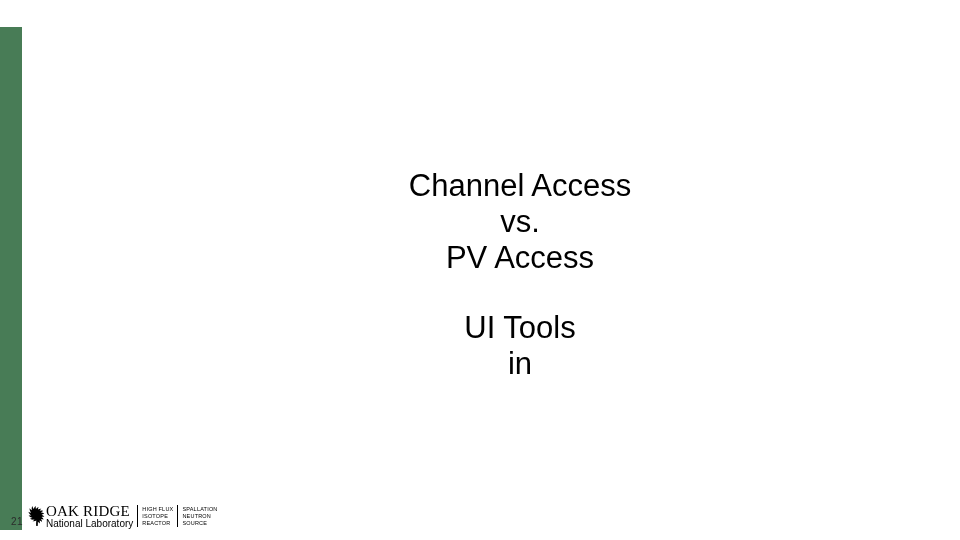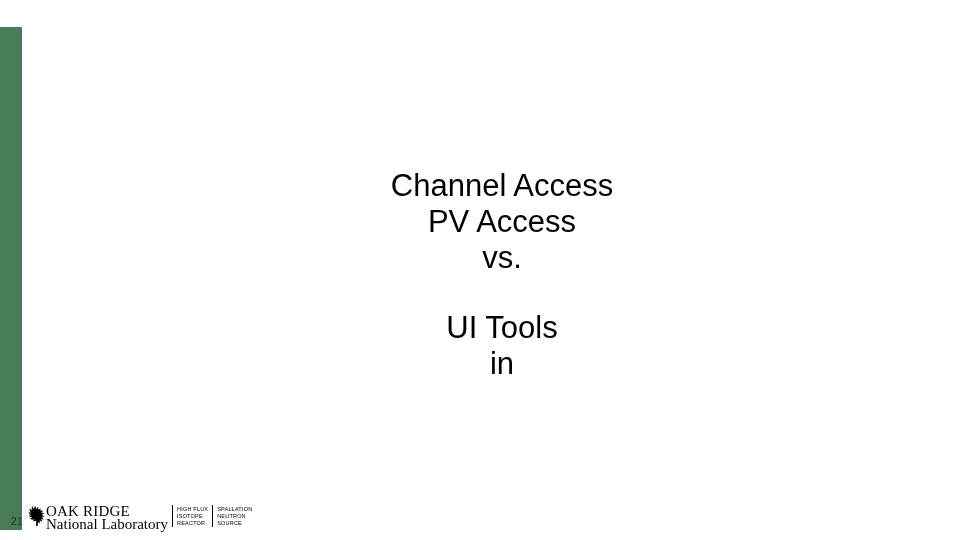--- a/index.html
+++ b/index.html
@@ -37,21 +37,21 @@
     text-align: right;
     font-size: 10px;
     line-height: 12px;
     color: #2b2b2b;
     letter-spacing: 0.5px;
   }
 
   
   .body-text {
     position: absolute;
-    left: 242px;
+    left: 260px;
     top: 168px;
     width: 520px;
     text-align: center;
     color: #000000;
   }
   .text-line {
     font-size: 31px;
     line-height: 36px;
     letter-spacing: 0px;
     white-space: pre;
@@ -83,22 +83,22 @@
   }
   .wordmark-main {
     font-family: "Liberation Serif", serif;
     font-size: 15px;
     line-height: 15px;
     letter-spacing: 0.2px;
     color: #000000;
     white-space: nowrap;
   }
   .wordmark-sub {
-    font-family: Liberation Serif, serif;
-    font-size: 15px;
+    font-family: Liberation Sans, sans-serif;
+    font-size: 10px;
     line-height: 10px;
     color: #000000;
     white-space: nowrap;
     text-align: right;
   }
   .facility {
     border-left: 1px solid #000000;
     padding-left: 4px;
     margin-left: 4px;
     height: 22px;
@@ -120,22 +120,22 @@
 <body>
 
 <div class="slide" style="background: rgb(255, 255, 255);">
 
   <div class="accent-bar" style="background: rgb(72, 124, 86);"></div>
 
   <div class="page-number">21</div>
 
   <div class="body-text" style="color: rgb(0, 0, 0);">
     <div class="text-line">Channel Access</div>
+    <div class="text-line">vs.</div>
     <div class="text-line">PV Access</div>
-    <div class="text-line">vs.</div>
     <div class="spacer-line"></div>
     <div class="text-line">UI Tools</div>
     <div class="text-line">in</div>
   </div>
 
   <div class="logo-lockup">
 
     <span class="leaf-icon">
       <svg viewBox="0 0 34 40" width="17" height="20" aria-hidden="true">
         <path fill="#000000" d="M16.5 39.5c-.4-4.2-.2-7.6.5-10.4-2.6 1.5-5.3 1.9-7.9 1.3 1.6-.9 2.9-2 3.8-3.3-3.2.6-6.2.1-8.9-1.6 2-.3 3.6-.9 4.9-1.8-3.3-.8-5.9-2.6-7.7-5.3 2.1.5 4 .6 5.6.3C3.6 16.9 1.6 14.4.9 11.3c2 1.2 3.8 1.9 5.4 2.1-2.2-2.6-3.3-5.5-3.2-8.7 1.6 1.9 3.2 3.2 4.8 4-.9-2.9-.6-5.8.8-8.6.6 2.5 1.5 4.5 2.8 5.9.5-2.4 1.9-4.4 4.1-5.9-.3 2.3-.2 4.2.3 5.7 1.3-1.9 3.1-3.1 5.4-3.7-.9 1.9-1.4 3.6-1.4 5.1 1.9-1.4 4.1-2 6.6-1.8-1.5 1.5-2.6 3-3.1 4.4 2.2-.8 4.5-.8 6.9.1-1.9 1-3.4 2.1-4.4 3.3 2.4-.1 4.6.6 6.5 2.2-2.2.4-4 1.1-5.3 2.1 2.3.5 4.2 1.8 5.6 3.9-2.2-.2-4.1 0-5.6.5 2 1.1 3.4 2.8 4.2 5.2-2-.9-3.8-1.3-5.4-1.3 1.4 1.6 2.1 3.6 2.2 6.1-1.7-1.4-3.4-2.3-4.9-2.7.7 1.8.7 3.8 0 6-1.1-1.8-2.3-3.1-3.6-3.9.3 2.8.2 6.1-.4 9.9-.4.1-.8.1-1.2.1z"></path>

